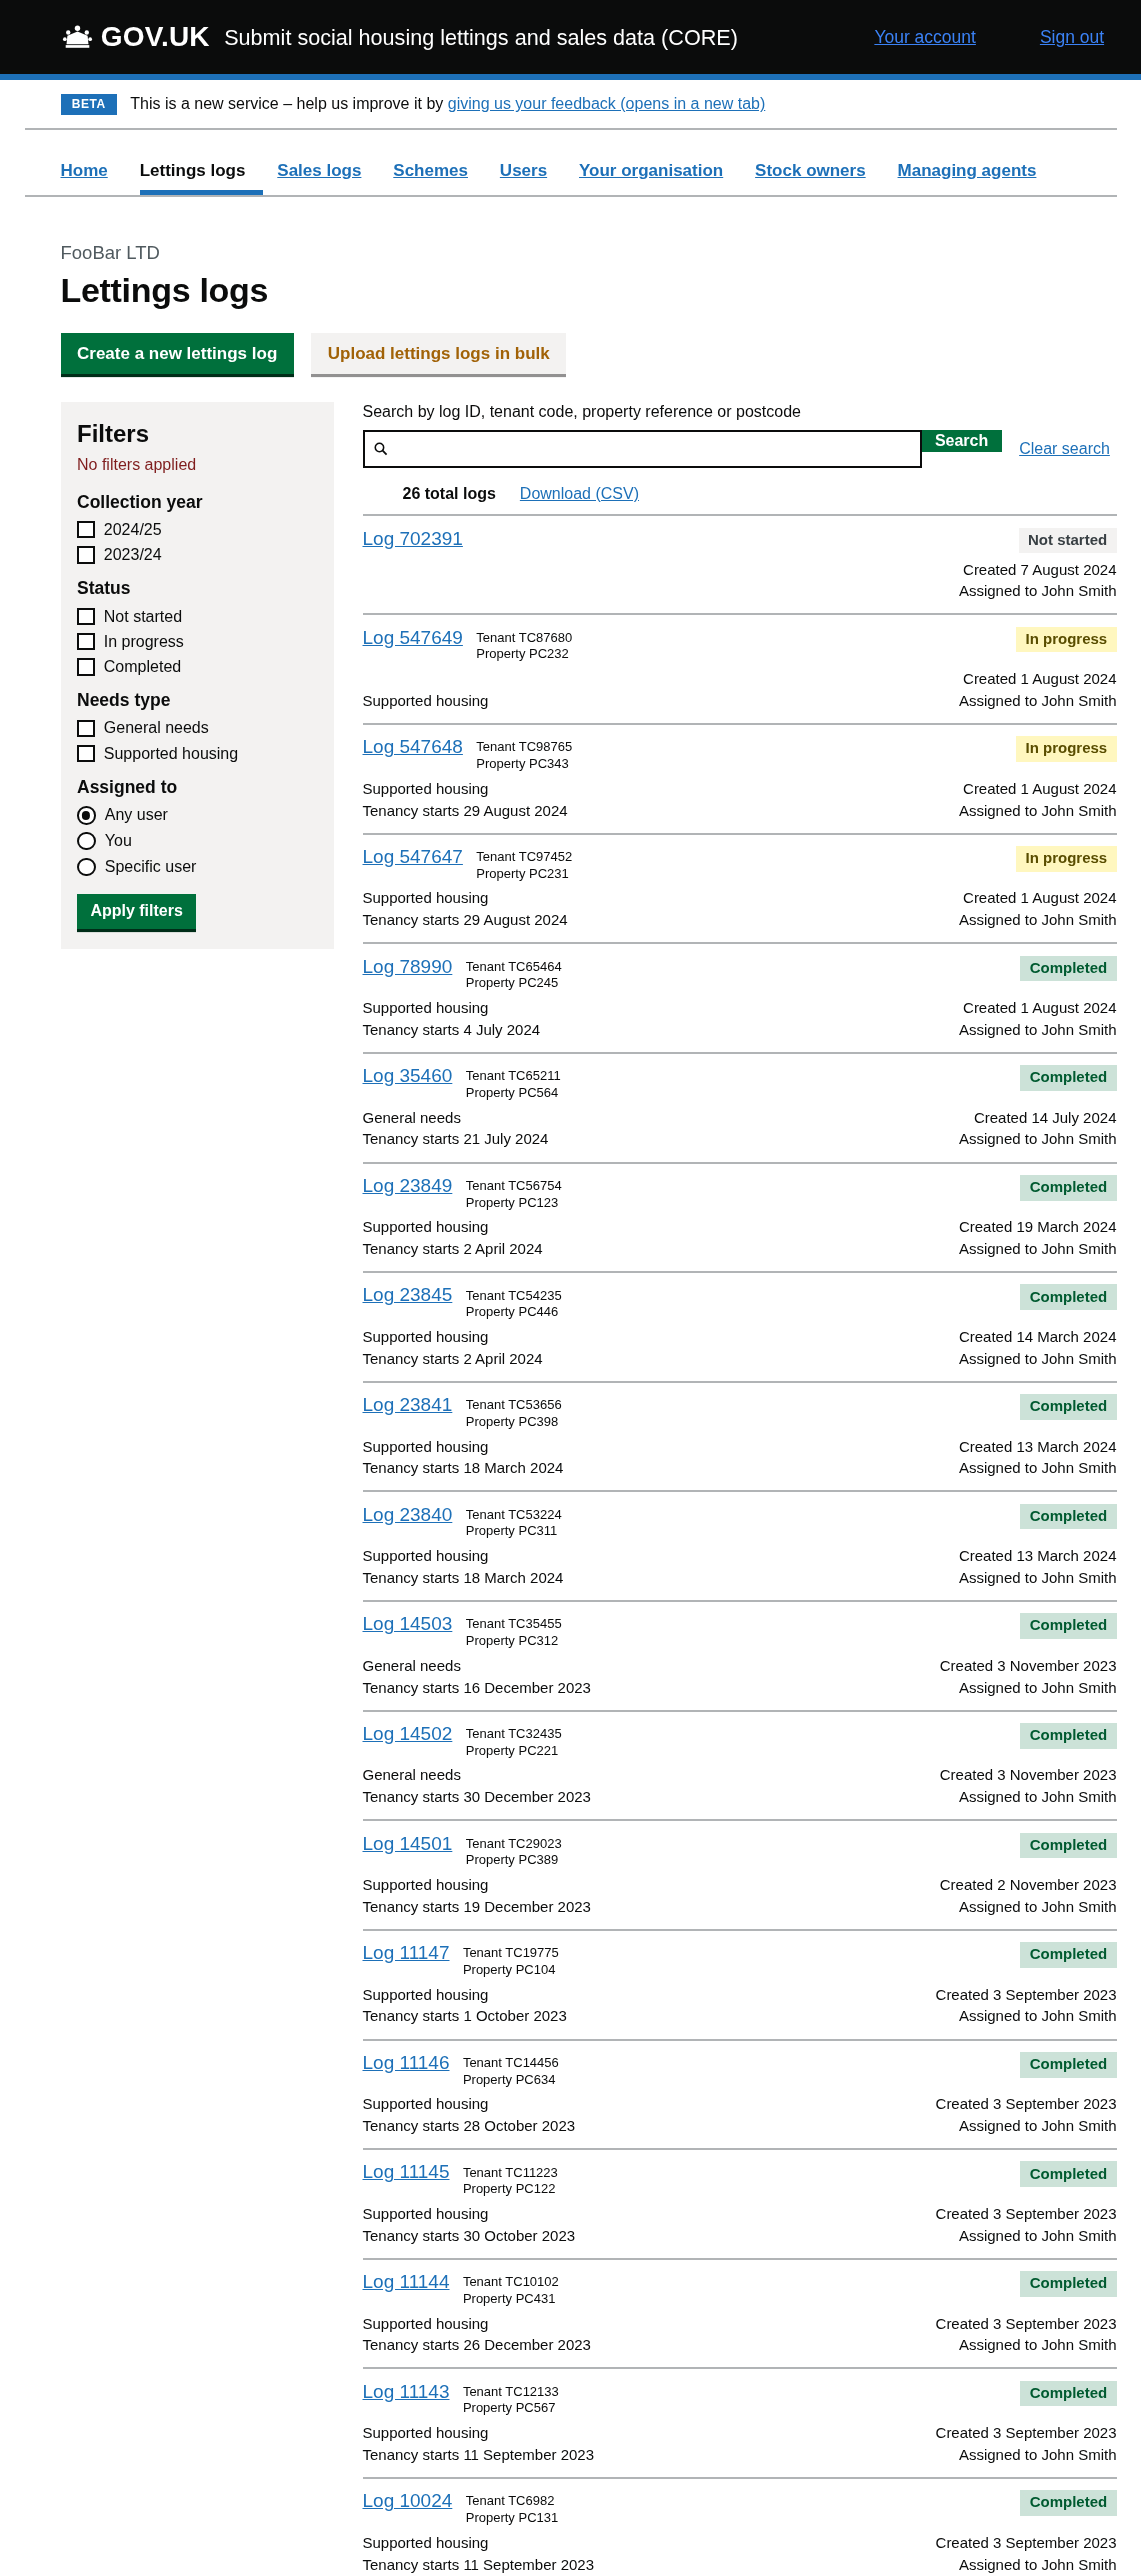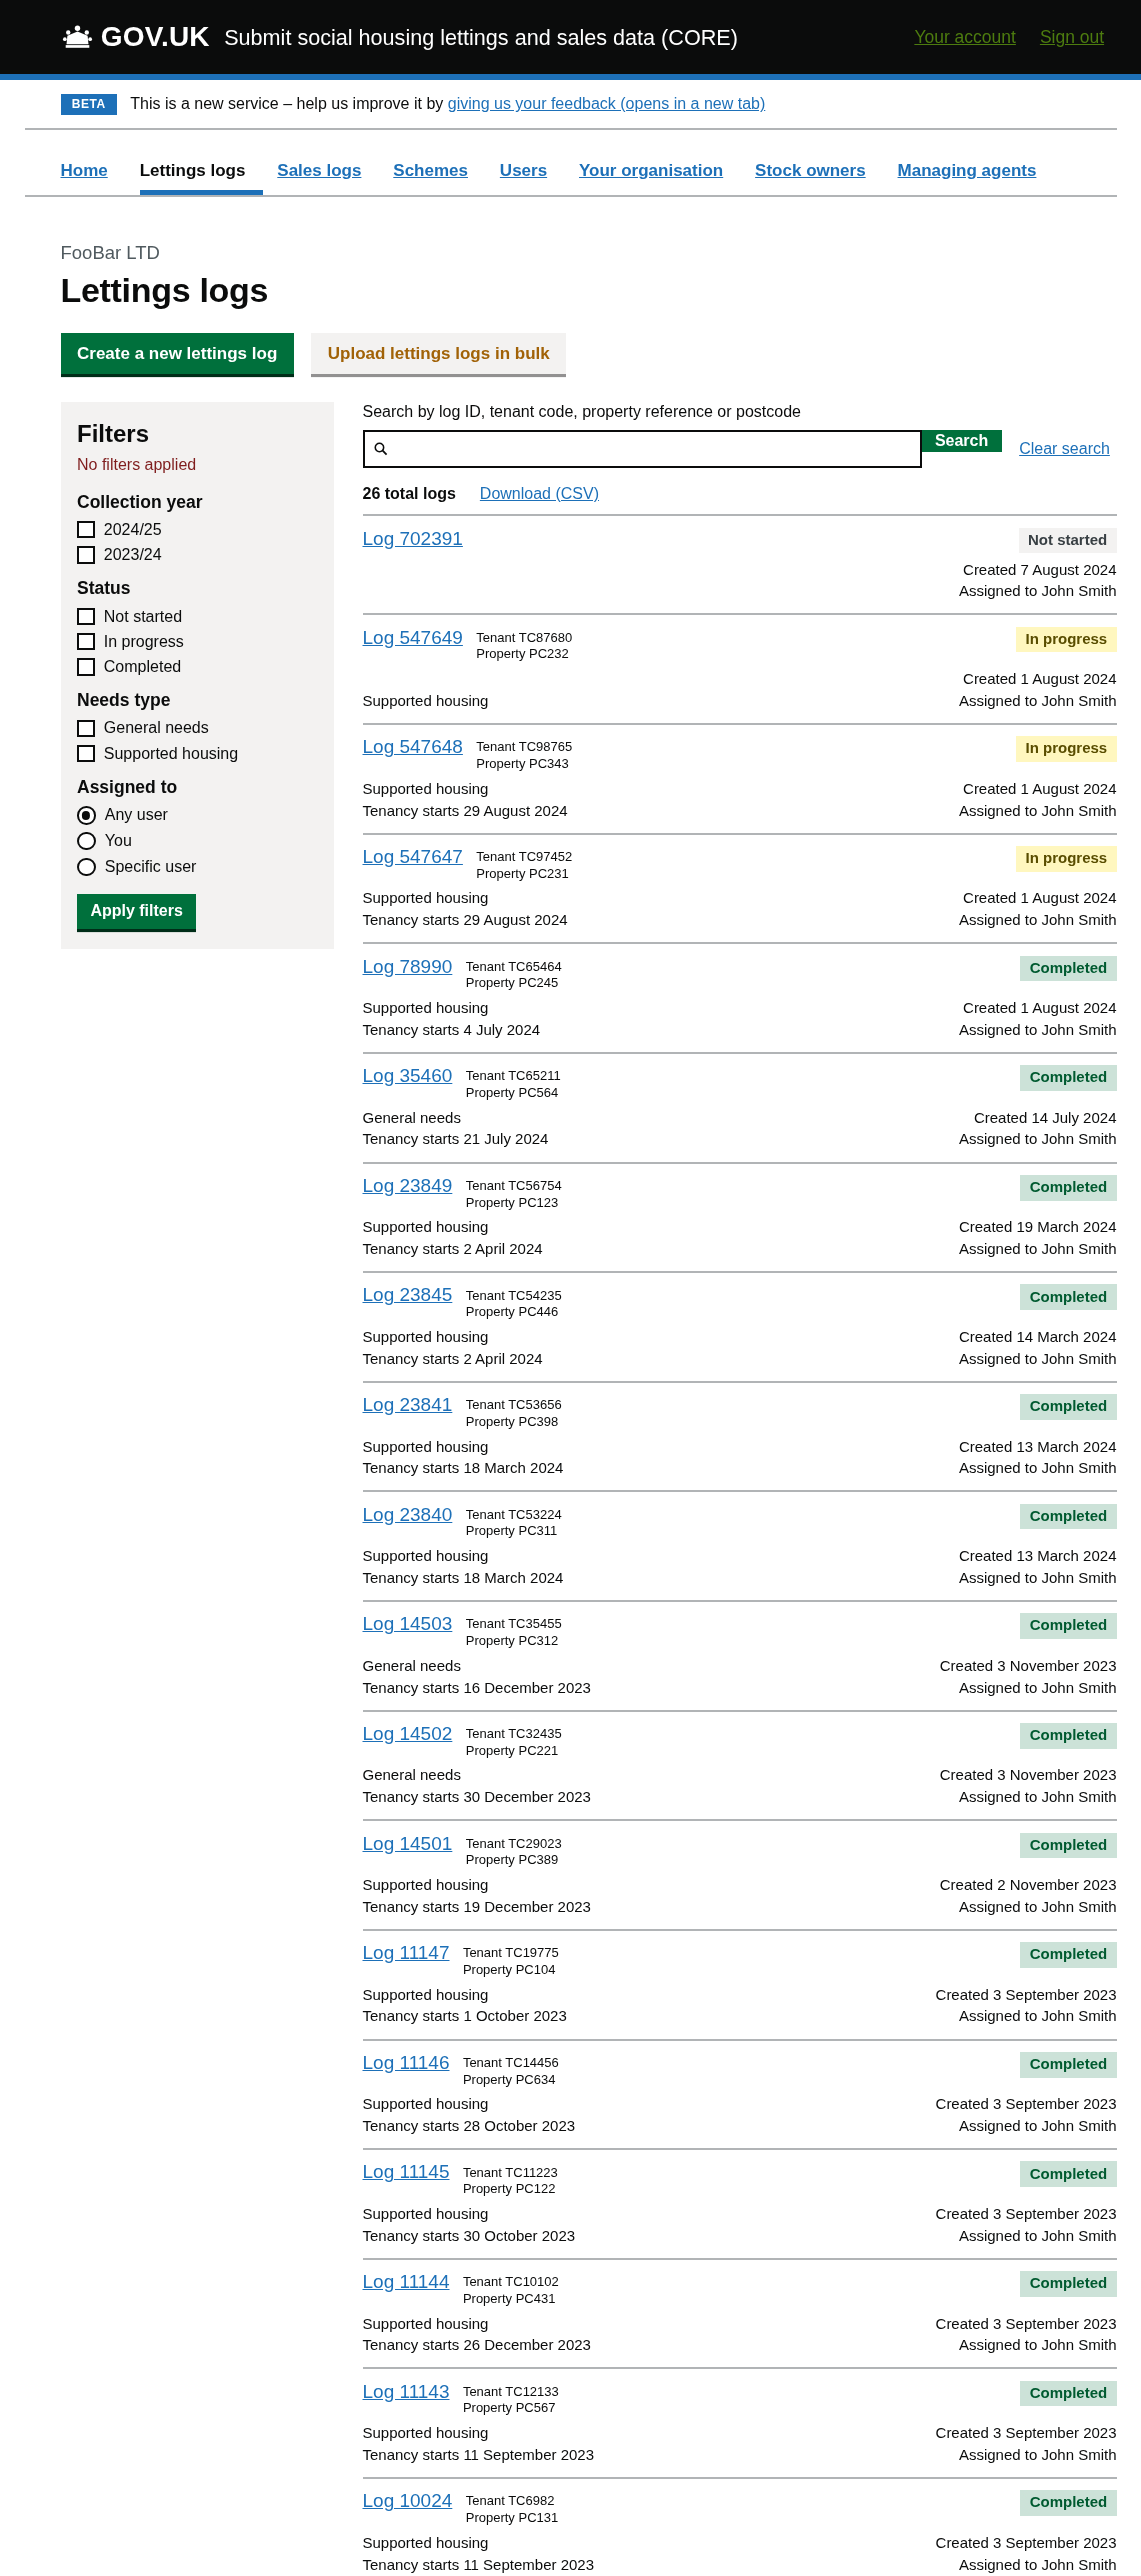--- a/index.html
+++ b/index.html
@@ -45,21 +45,21 @@
     font-weight: normal;
   }
   .header-right {
     margin-left: auto;
     display: flex;
     gap: 24px;
     align-items: center;
     font-size: 17.5px;
     padding-right: 12.4px;
   }
-  .header-right a { color: #4d7c0f; text-decoration: underline; }
+  .header-right a { color: #3b82f6; text-decoration: underline; margin-left: 40px; }
 
   
   .blue-bar { height: 6.2px; background: #1d70b8; }
 
   
   .phase-banner {
     width: 1092px;
     margin: 0 auto;
     padding: 13.4px 0 13.4px 36px;
     border-bottom: 2.1px solid #b1b4b6;
@@ -264,20 +264,21 @@
     align-self: center;
     margin-left: 17.5px;
   }
 
   .total-row {
     display: flex;
     align-items: baseline;
     gap: 24px;
     font-size: 16px;
     margin-bottom: 11.3px;
+    margin-left: 40px;
   }
   .total-row .count { font-weight: bold; }
   .total-row a { color: #1d70b8; text-decoration: underline; }
 
   
   .log-list { border-top: 2.1px solid #b1b4b6; }
   .log-card {
     border-bottom: 2.1px solid #b1b4b6;
     padding: 11.3px 0 11.3px 0;
     position: relative;

